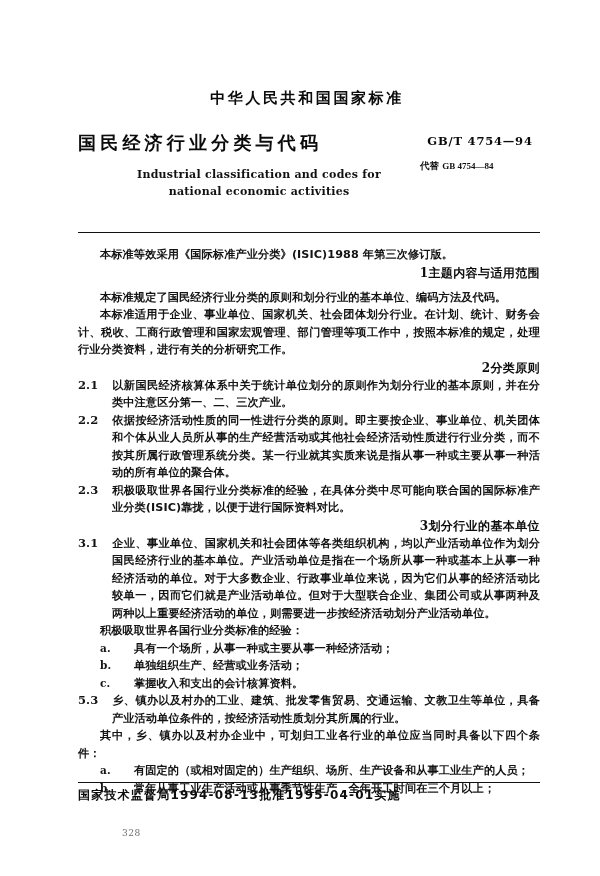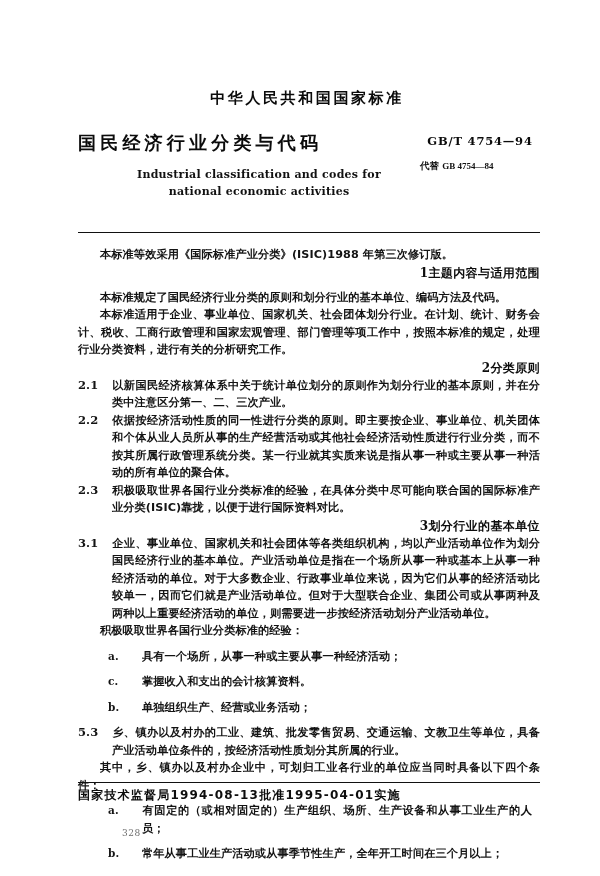--- a/index.html
+++ b/index.html
@@ -155,21 +155,21 @@
     text-indent: -34px;
   }
   .clause .cnum {
     display: inline-block;
     width: 34px;
     text-indent: 0;
     font-family: "DejaVu Serif", "Liberation Serif", serif;
     font-size: 11.5px;
   }
   .listitem {
-    margin: 8px;
+    margin: 0;
     font-weight: bold;
     padding-left: 56px;
     text-indent: -34px;
     text-align: justify;
   }
   .listitem .litem {
     display: inline-block;
     width: 34px;
     text-indent: 0;
     font-family: "DejaVu Serif", "Liberation Serif", serif;
@@ -275,24 +275,24 @@
       <p class="clause gap-sm">
         <span class="cnum">3.1</span><span>企业、事业单位、国家机关和社会团体等各类组织机构，均以产业活动单位作为划分国民经济行业的基本单位。产业活动单位是指在一个场所从事一种或基本上从事一种经济活动的单位。对于大多数企业、行政事业单位来说，因为它们从事的经济活动比较单一，因而它们就是产业活动单位。但对于大型联合企业、集团公司或从事两种及两种以上重要经济活动的单位，则需要进一步按经济活动划分产业活动单位。</span>
       </p>
 
       <p class="p indent2">积极吸取世界各国行业分类标准的经验：</p>
 
       <p class="listitem">
         <span class="litem">a.</span><span>具有一个场所，从事一种或主要从事一种经济活动；</span>
       </p>
       <p class="listitem">
+        <span class="litem">b.</span><span>单独组织生产、经营或业务活动；</span>
+      </p>
+      <p class="listitem">
         <span class="litem">c.</span><span>掌握收入和支出的会计核算资料。</span>
-      </p>
-      <p class="listitem">
-        <span class="litem">b.</span><span>单独组织生产、经营或业务活动；</span>
       </p>
 
       <p class="clause">
         <span class="cnum">5.3</span><span>乡、镇办以及村办的工业、建筑、批发零售贸易、交通运输、文教卫生等单位，具备产业活动单位条件的，按经济活动性质划分其所属的行业。</span>
       </p>
 
       <p class="p indent2">其中，乡、镇办以及村办企业中，可划归工业各行业的单位应当同时具备以下四个条件：</p>
 
       <p class="listitem">
         <span class="litem">a.</span><span>有固定的（或相对固定的）生产组织、场所、生产设备和从事工业生产的人员；</span>

